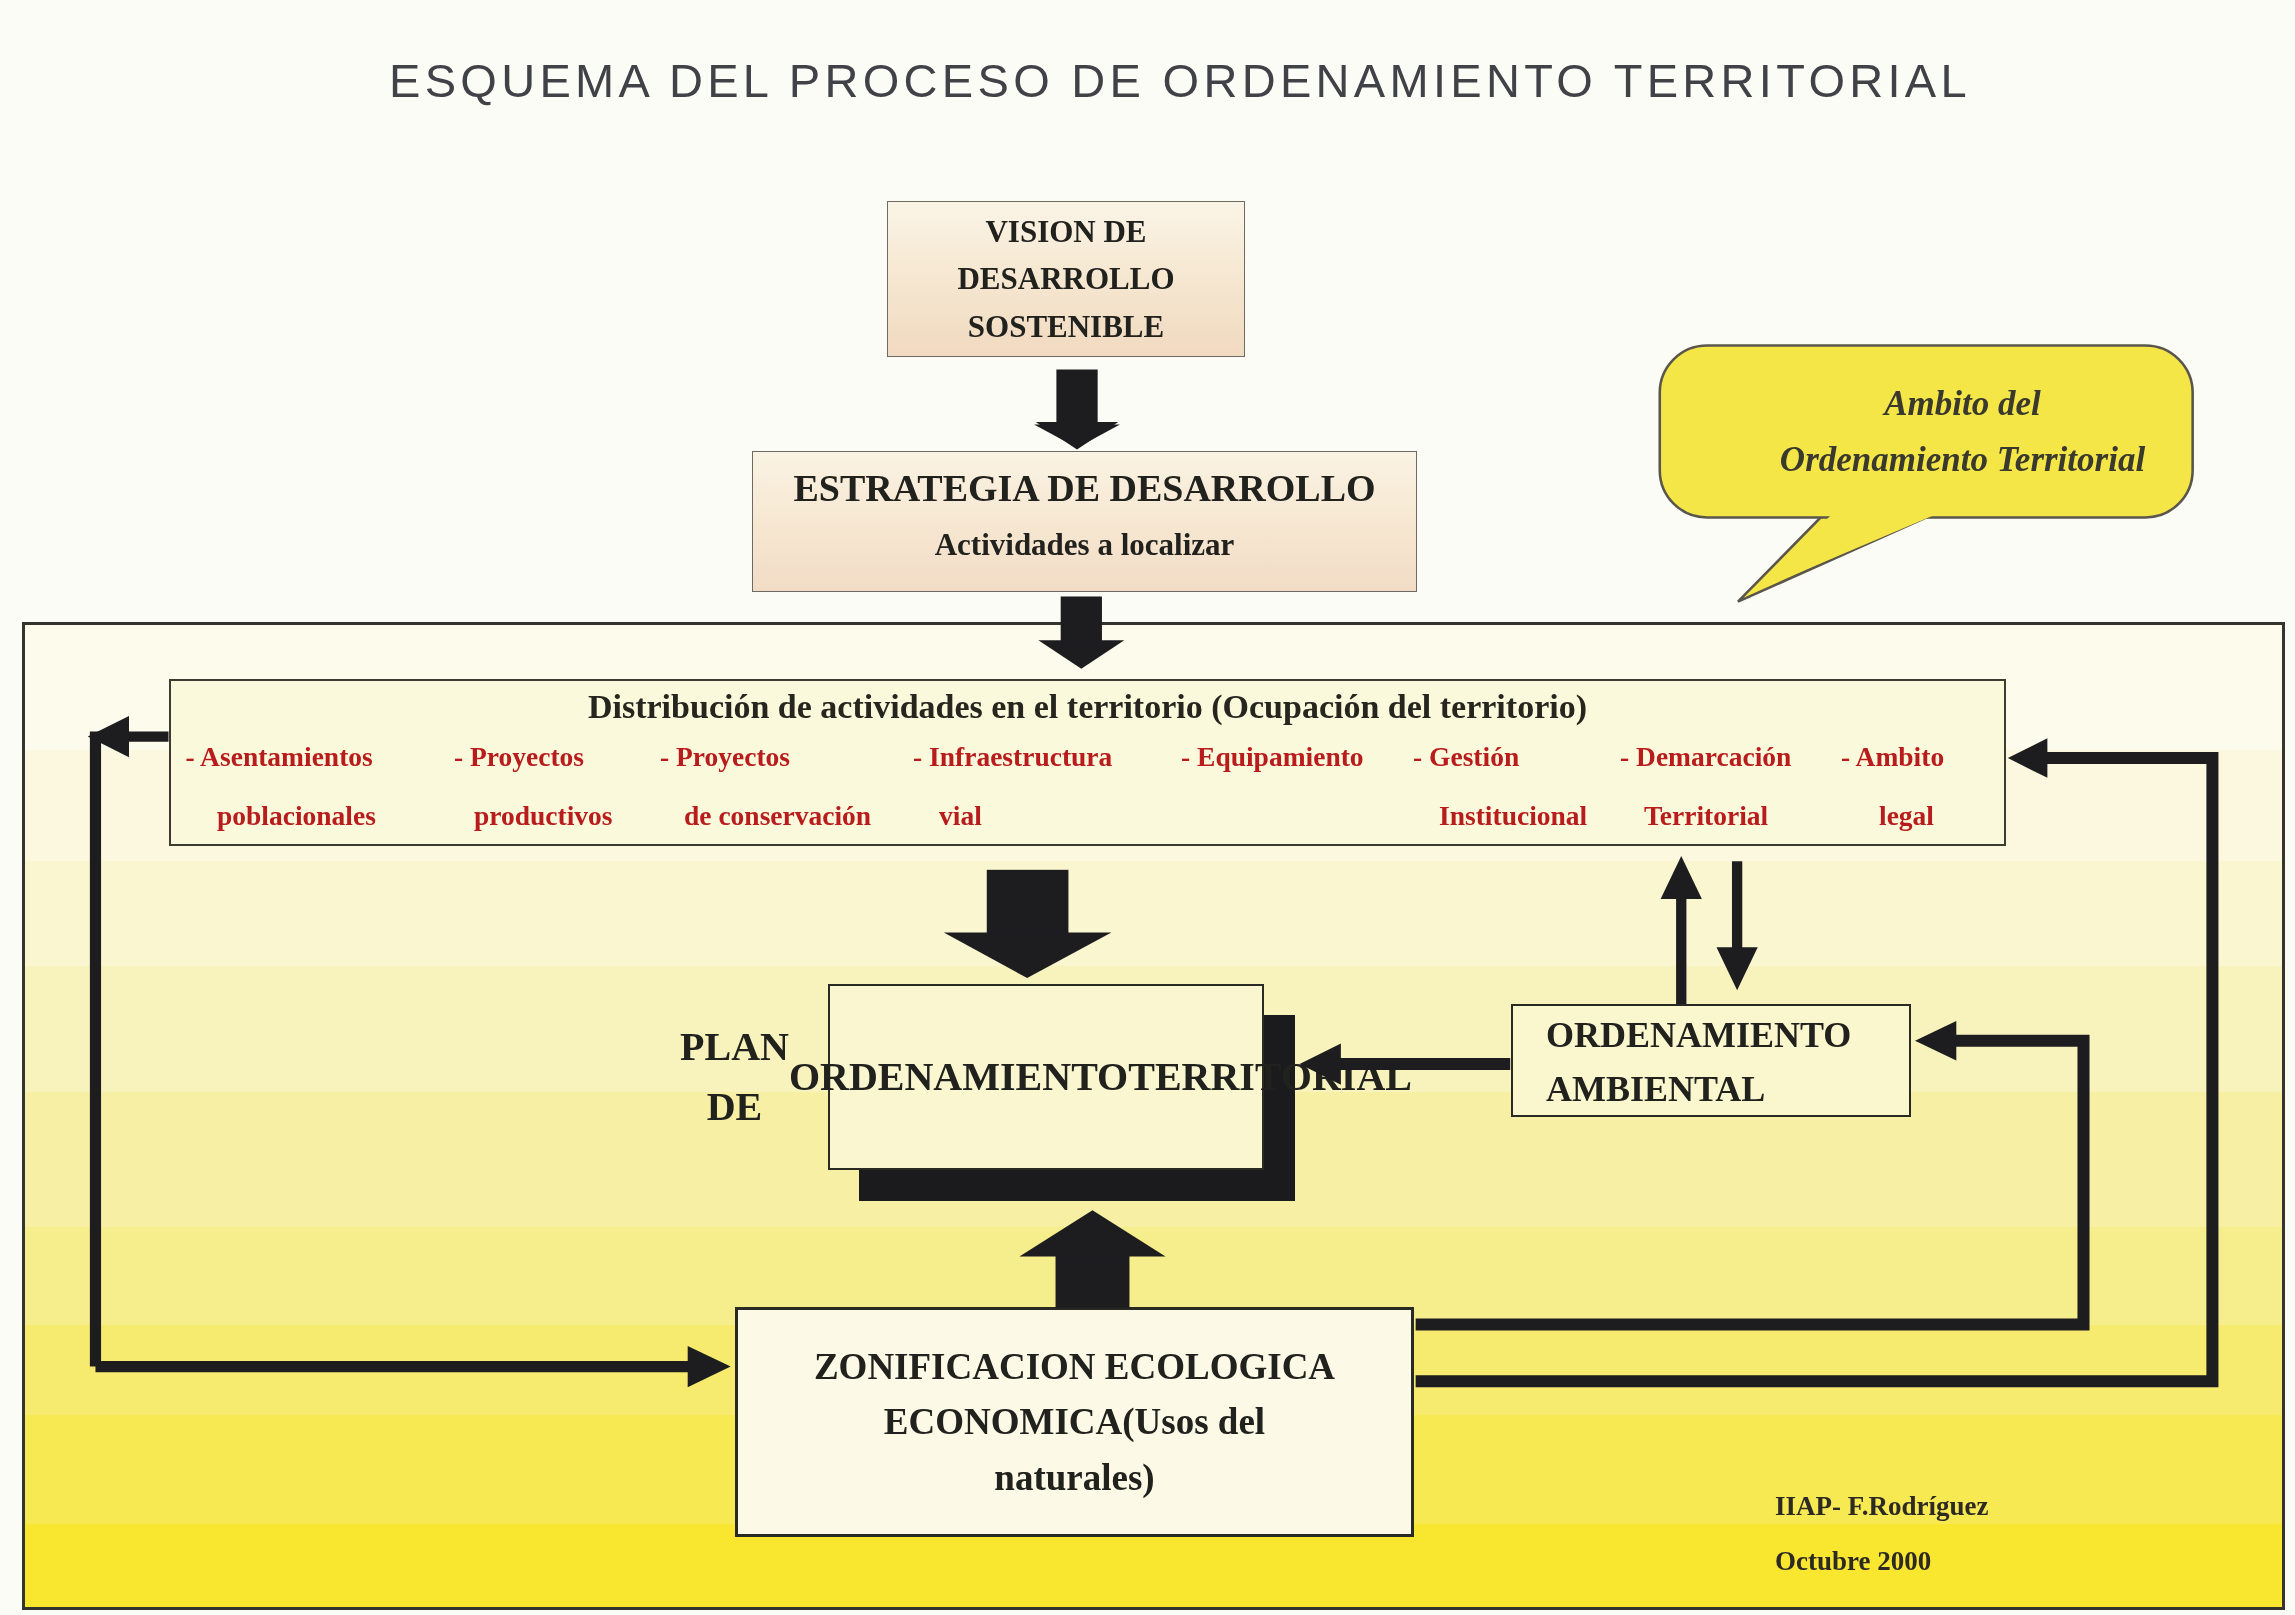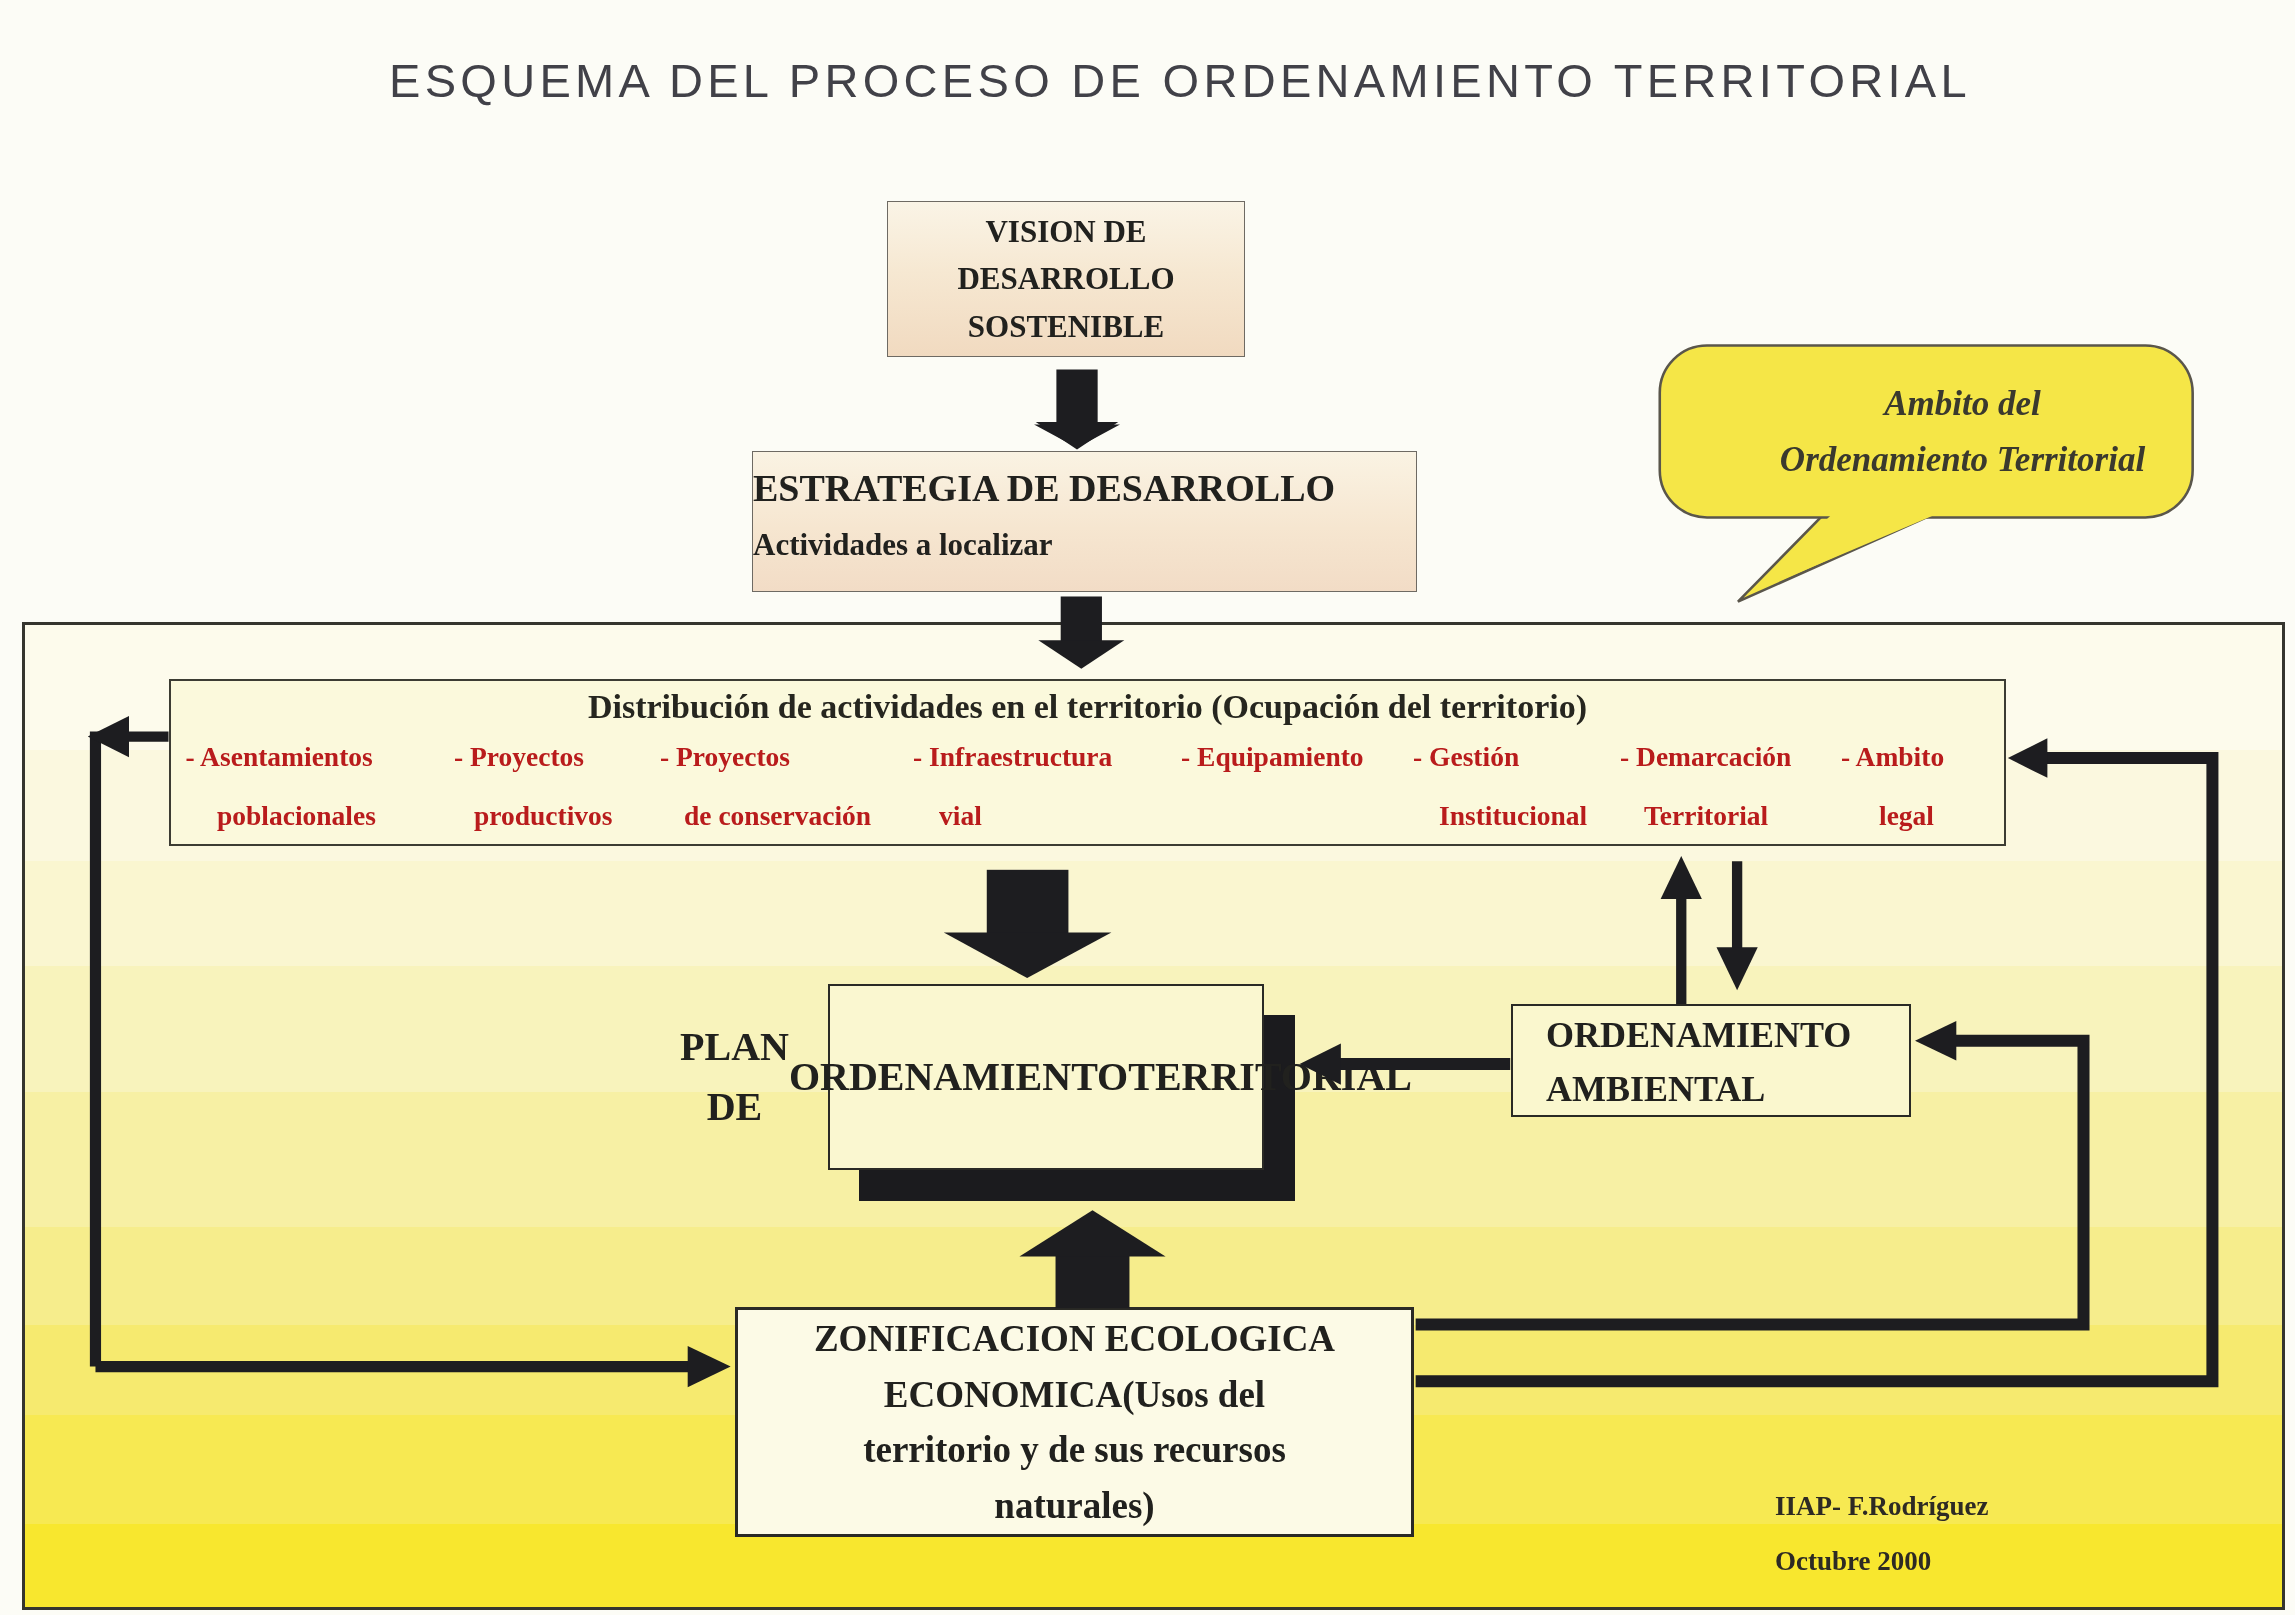--- a/index.html
+++ b/index.html
@@ -35,20 +35,21 @@
     left:887px;top:201px;width:358px;height:156px;
     border:1.7px solid #6e6a63;
     background:linear-gradient(to bottom,#FAF4E6 0%,#F6E8D2 45%,#F1DAC0 100%);
     display:flex;flex-direction:column;align-items:center;justify-content:center;
     font-weight:bold;font-size:31px;line-height:1.52;text-align:center;
   }
   #estrategia-box{
     left:752px;top:451px;width:665px;height:141px;
     border:1.7px solid #6e6a63;
     background:linear-gradient(to bottom,#FAF3E3 0%,#F6E6D0 55%,#F2DCC6 100%);
+    text-align:center;
   }
   #estrategia-box .l1{display:block;margin-top:13.8px;font-weight:bold;font-size:38px;}
   #estrategia-box .l2{display:block;margin-top:17px;font-weight:bold;font-size:31px;}
   #dist-box{
     left:169px;top:679px;width:1837px;height:167px;
     border:2.6px solid #3c3c33;background:#FBF9DC;
   }
   #dist-title{
     position:absolute;left:0;top:6.9px;width:100%;text-align:center;
     font-weight:bold;font-size:34px;color:#26261f;
@@ -188,21 +189,20 @@
   </div>
 
   <div id="oa-box" class="node">
     <span style="display:block">ORDENAMIENTO</span>
     <span style="display:block">AMBIENTAL</span>
   </div>
 
   <div id="zee-box" class="node">
     <span>ZONIFICACION ECOLOGICA</span>
     <span>ECONOMICA(Usos del</span>
-    <span>territorio y de sus recursos</span>
     <span>naturales)</span>
   </div>
 
   <div id="credits">
     <span class="c1">IIAP- F.Rodríguez</span>
     <span class="c2">Octubre 2000</span>
   </div>
 
 </div>
 

